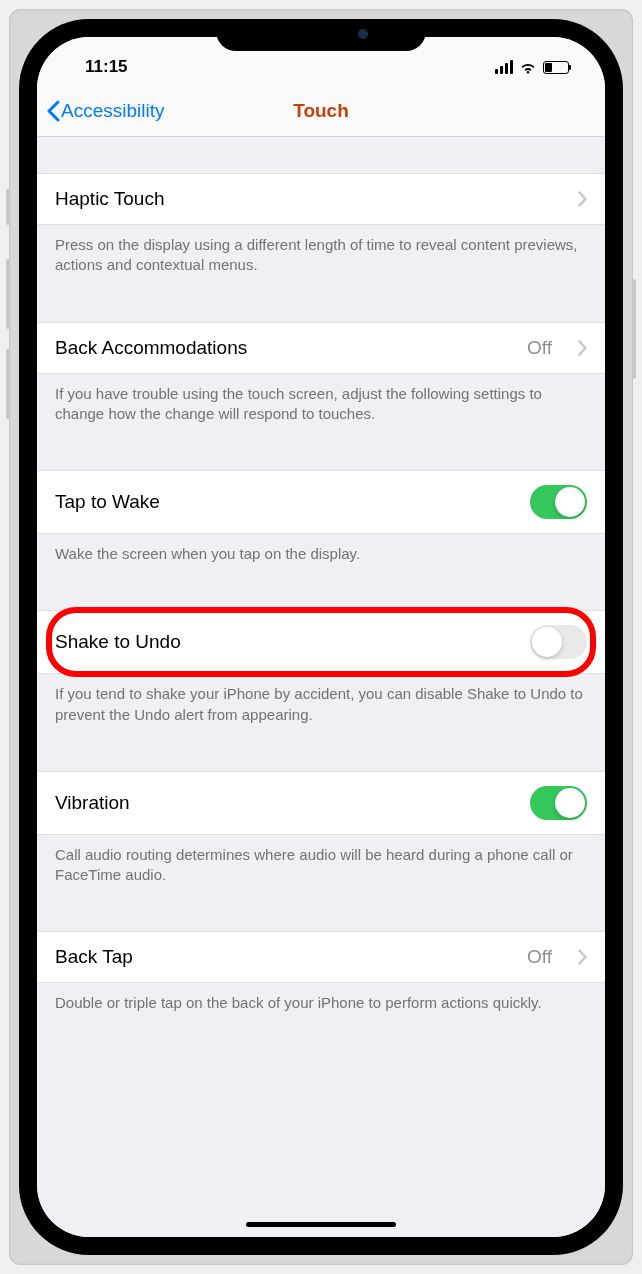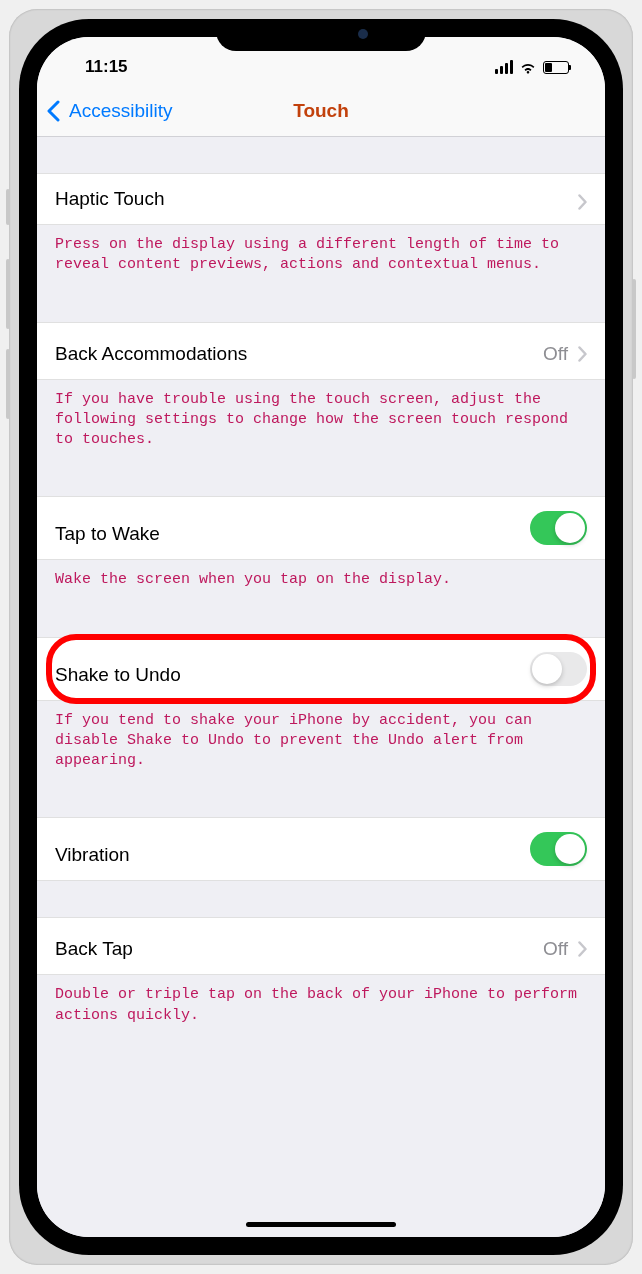--- a/index.html
+++ b/index.html
@@ -14,21 +14,21 @@
       height: 1274px;
       background: #f0f0f0;
       display: flex;
       align-items: center;
       justify-content: center;
     }
     .device-frame {
       width: 624px;
       height: 1256px;
       background: #d8d8d8;
-      border-radius: 28px;
+      border-radius: 12px;
       padding: 10px;
       position: relative;
       box-shadow: inset 0 0 2px rgba(0,0,0,0.3);
     }
     .device-bezel {
       width: 100%;
       height: 100%;
       background: #000;
       border-radius: 70px;
       padding: 18px;
@@ -132,21 +132,21 @@
       align-items: center;
       position: relative;
       padding: 0 10px;
     }
     .back-btn {
       display: flex;
       align-items: center;
       color: #007aff;
       font-size: 19px;
       cursor: pointer;
-      gap: 8px;
+      gap: 0;
     }
     .back-chevron svg { display: block; }
     .nav-title {
       position: absolute;
       left: 50%;
       transform: translateX(-50%);
       font-size: 19px;
       font-weight: 600;
       color: #c2410c;
     }
@@ -163,39 +163,36 @@
       align-items: center;
       justify-content: space-between;
       border-bottom: 0.5px solid #e0e0e0;
       font-size: 19px;
       color: #000;
       position: relative;
     }
     .cell.margin-top {
       margin-top: 36px;
       border-top: 0.5px solid #e0e0e0;
-      align-items: flex-end;
     }
     .cell-right {
       display: flex;
       align-items: center;
-      gap: 10px;
-      margin-top: 6px;
+      gap: 26px;
     }
     .cell-value {
       color: #8e8e93;
       font-size: 19px;
     }
     .chevron-right svg { display: block; }
     .footer-text {
       padding: 10px 18px;
       font-size: 15px;
       line-height: 1.35;
-      color: #be185d;
-      font-family: Liberation Mono, monospace;
+      color: #737373;
     }
     .toggle {
       width: 57px;
       height: 34px;
       border-radius: 17px;
       position: relative;
       cursor: pointer;
     }
     .toggle.on {
       background: #34c759;
@@ -309,21 +306,21 @@
           <span>Back Accommodations</span>
           <div class="cell-right">
             <span class="cell-value">Off</span>
             <span class="chevron-right">
               <svg width="9" height="16" viewBox="0 0 9 16">
                   <path fill="none" stroke="#c7c7cc" stroke-width="2.5" stroke-linecap="round" stroke-linejoin="round" d="M1.5 1.5 L7.5 8 L1.5 14.5"></path>
                 </svg>
             </span>
           </div>
         </div>
-        <div class="footer-text">If you have trouble using the touch screen, adjust the following settings to change how the screen touch respond to touches.</div>
+        <div class="footer-text">If you have trouble using the touch screen, adjust the following settings to change how the change will respond to touches.</div>
 
         <div class="cell margin-top">
           <span>Tap to Wake</span>
           <div class="toggle on">
             <div class="toggle-knob"></div>
           </div>
         </div>
         <div class="footer-text">Wake the screen when you tap on the display.</div>
 
         <div class="cell margin-top" style="position:relative">
@@ -335,20 +332,21 @@
         </div>
         <div class="footer-text">If you tend to shake your iPhone by accident, you can disable Shake to Undo to prevent the Undo alert from appearing.</div>
 
         <div class="cell margin-top">
           <span>Vibration</span>
           <div class="toggle on">
             <div class="toggle-knob"></div>
           </div>
         </div>
 
+        <div class="footer-text">Call audio routing determines where audio will be heard during a phone call or FaceTime audio.</div>
 
         <div class="cell margin-top">
           <span>Back Tap</span>
           <div class="cell-right">
             <span class="cell-value">Off</span>
             <span class="chevron-right">
               <svg width="9" height="16" viewBox="0 0 9 16">
                   <path fill="none" stroke="#c7c7cc" stroke-width="2.5" stroke-linecap="round" stroke-linejoin="round" d="M1.5 1.5 L7.5 8 L1.5 14.5"></path>
                 </svg>
             </span>

